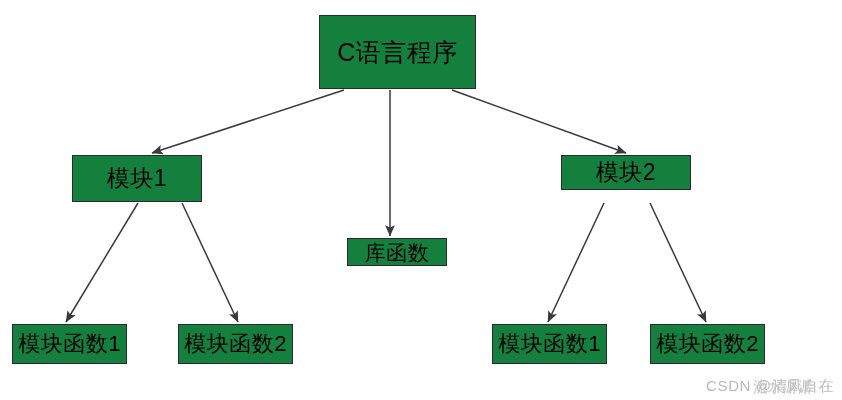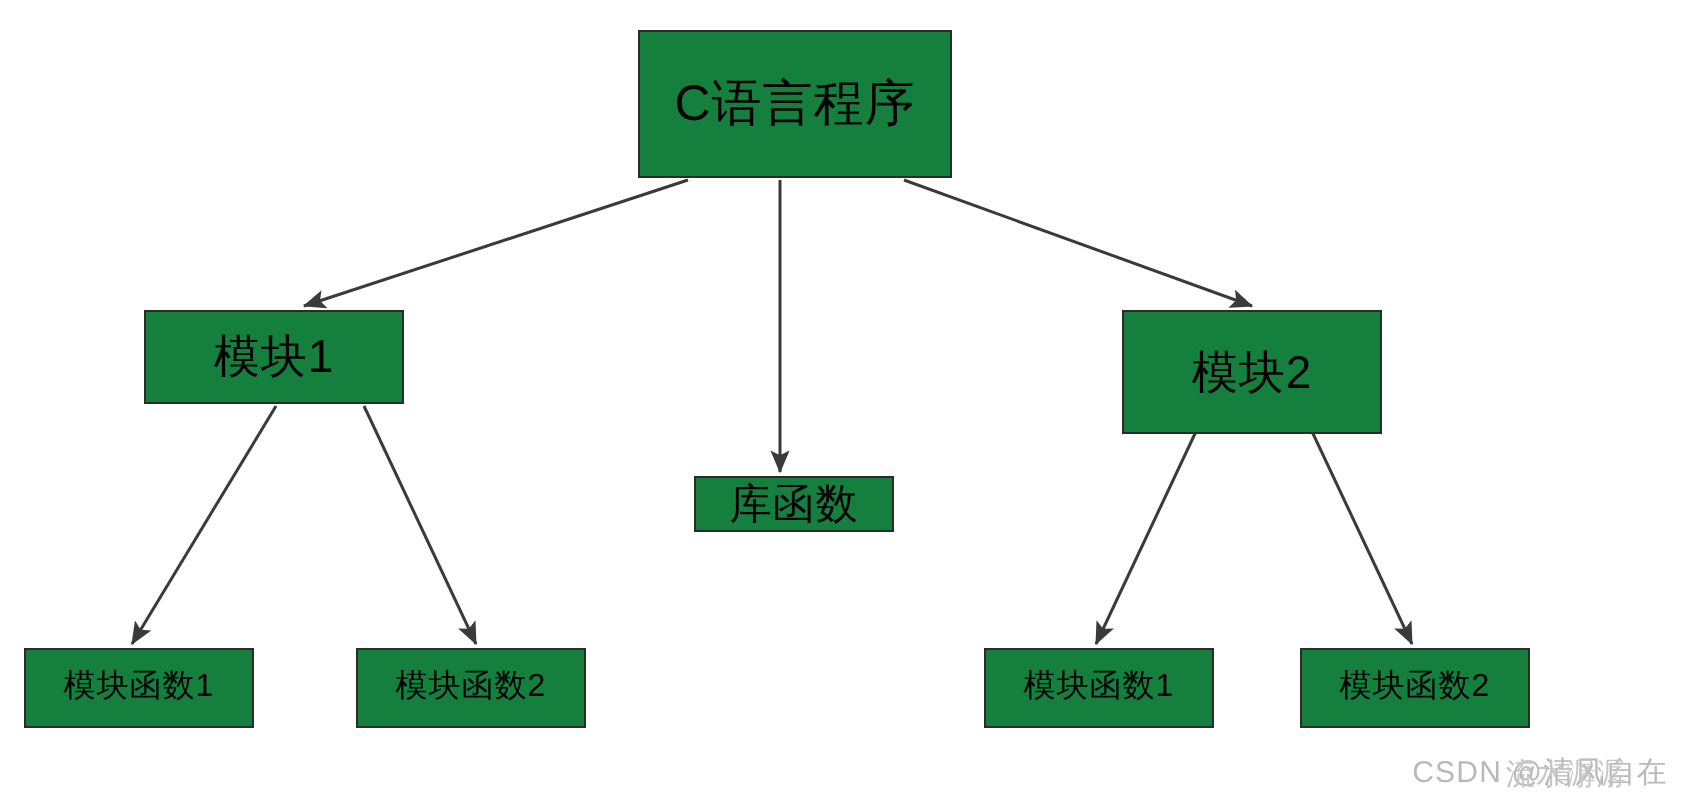--- a/index.html
+++ b/index.html
@@ -46,21 +46,21 @@
   .node.root {
     font-size: 25px;
   }
   .node.module {
     font-size: 23px;
   }
   .node.lib {
     font-size: 21px;
   }
   .node.leaf {
-    font-size: 16px;
+    font-size: 22px;
   }
   #watermark {
     position: absolute;
     right: 8px;
     bottom: 4px;
     font-size: 15px;
     color: #b9b9b9;
     letter-spacing: 0.6px;
     white-space: nowrap;
     user-select: none;
@@ -101,21 +101,21 @@
   </div>
 
   <div class="node module" style="left:72px; top:155px; width:130px; height:47px;">
     <span class="node-label">模块1</span>
   </div>
 
   <div class="node lib" style="left:347px; top:238px; width:100px; height:28px;">
     <span class="node-label">库函数</span>
   </div>
 
-  <div class="node module" style="left:561px; top:155px; width:130px; height:62px;">
+  <div class="node module" style="left:561px; top:155px; width:130px; height:35px;">
     <span class="node-label">模块2</span>
   </div>
 
   <div class="node leaf" style="left:12px; top:324px; width:115px; height:40px;">
     <span class="node-label">模块函数1</span>
   </div>
 
   <div class="node leaf" style="left:178px; top:324px; width:115px; height:40px;">
     <span class="node-label">模块函数2</span>
   </div>

